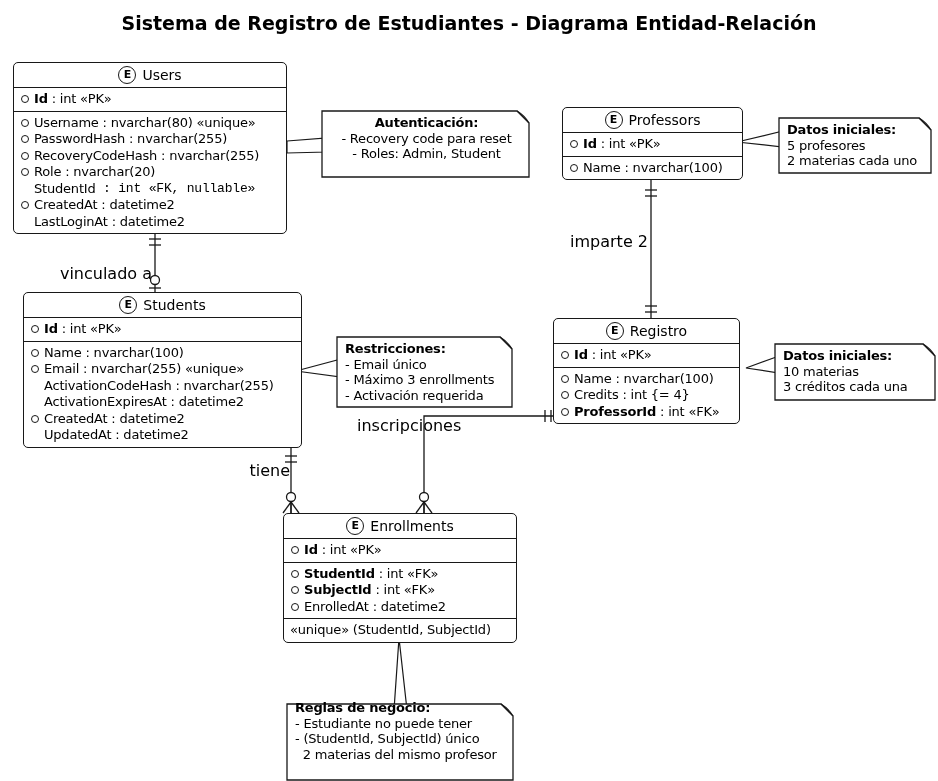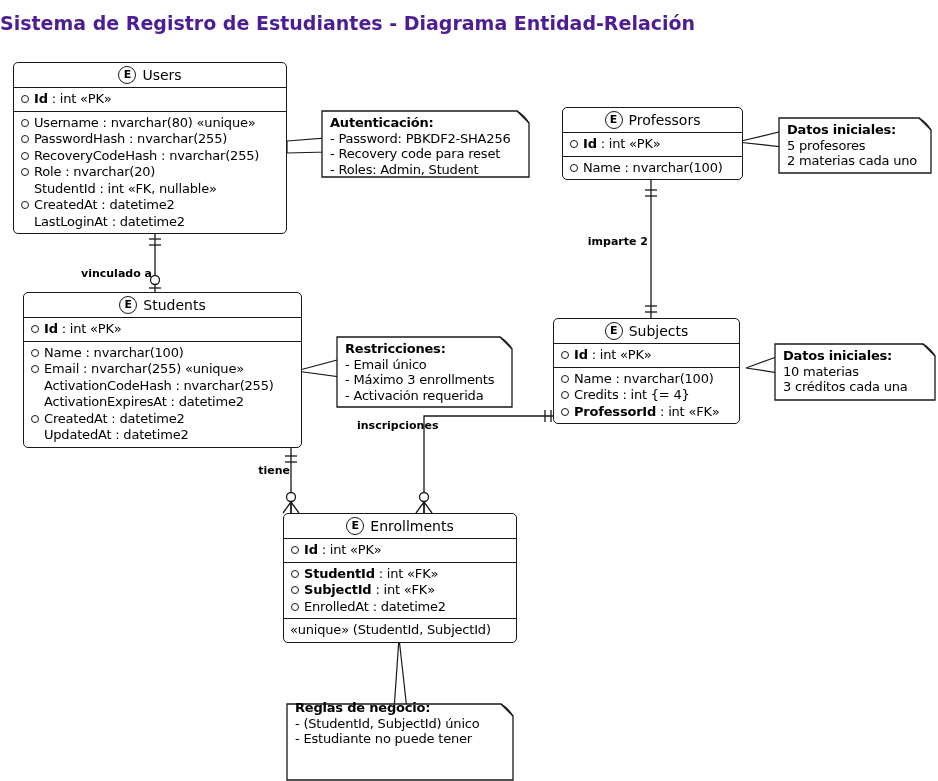--- a/index.html
+++ b/index.html
@@ -1,35 +1,35 @@
 <!DOCTYPE html>
 <html><head>
 <meta charset="utf-8">
 <style>
   html,body { margin:0; padding:0; background:#ffffff; }
   body { font-family:"DejaVu Sans","Liberation Sans",sans-serif; color:#000; }
   #canvas { position:relative; width:938px; height:781px; background:#fff; overflow:hidden; }
   #underlay { position:absolute; left:0; top:0; }
-  .diagram-title { position:absolute; top:12px; left:0; width:100%; text-align:left;
-                   font-size:19px; font-weight:bold; color:#4c1d95; }
+  .diagram-title { position:absolute; top:12px; left:0; width:100%; text-align:center;
+                   font-size:19px; font-weight:bold; color:#000000; }
   .entity { position:absolute; background:#fff; border:1.5px solid #181818; border-radius:5px; box-sizing:border-box; }
   .entity-header { display:flex; align-items:center; justify-content:center; gap:6px;
                    padding:3px 8px 3px 8px; border-bottom:1px solid #181818; font-size:14px; white-space:nowrap; }
   .e-icon { width:16px; height:16px; flex:none; border:1.5px solid #181818; border-radius:50%;
             font-weight:bold; font-size:11px; line-height:15px; text-align:center; }
   .entity-section { border-bottom:1px solid #181818; padding:3px 6px 3px 6px; }
   .entity-section:last-child { border-bottom:none; }
   .frow { font-size:13px; line-height:16.5px; white-space:nowrap; display:flex; align-items:center; letter-spacing:-0.2px; }
   .marker { width:6px; height:6px; flex:none; border:1.1px solid #181818; border-radius:50%; margin:0 5px 0 1px; }
   .marker.blank { border-color:transparent; }
   .fname.bold { font-weight:bold; }
   .note-text { position:absolute; font-size:13px; line-height:15.5px; letter-spacing:-0.2px; }
   .note-title { font-weight:bold; white-space:pre; }
   .note-line { white-space:pre; }
-  .rel-label { position:absolute; font-size:11px; white-space:nowrap; line-height:15px;font-weight:bold; }
+  .rel-label { position:absolute; font-size:16px; white-space:nowrap; line-height:15px; }
 </style>
 </head>
 <body>
 
 <div id="canvas">
   <svg id="underlay" width="938" height="781">
       <polyline points="155,225 155,300" fill="none" stroke="#181818" stroke-width="1.3"></polyline>
       <line x1="149" y1="239" x2="161" y2="239" stroke="#181818" stroke-width="1.3"></line>
       <line x1="149" y1="245" x2="161" y2="245" stroke="#181818" stroke-width="1.3"></line>
       <circle cx="155" cy="280" r="4.5" fill="#fff" stroke="#181818" stroke-width="1.3"></circle>
@@ -64,23 +64,22 @@
       <path d="M919,118 C924,121 928,125 931,130" fill="none" stroke="#181818" stroke-width="1.2"></path>
       <path d="M337,337 h163 l12,12 v58 h-175 z" fill="#fff" stroke="#181818" stroke-width="1.3"></path>
       <path d="M500,337 C505,340 509,344 512,349" fill="none" stroke="#181818" stroke-width="1.2"></path>
       <path d="M775,344 h148 l12,12 v44 h-160 z" fill="#fff" stroke="#181818" stroke-width="1.3"></path>
       <path d="M923,344 C928,347 932,351 935,356" fill="none" stroke="#181818" stroke-width="1.2"></path>
       <path d="M287,704 h214 l12,12 v64 h-226 z" fill="#fff" stroke="#181818" stroke-width="1.3"></path>
       <path d="M501,704 C506,707 510,711 513,716" fill="none" stroke="#181818" stroke-width="1.2"></path>
     </svg>
   <div class="diagram-title">Sistema de Registro de Estudiantes - Diagrama Entidad-Relación</div>
   <div id="layer">
-      <div class="note-text" style="left: 330px; top: 115px; width: 193px;">
+      <div class="note-text" style="left: 330px; top: 115px; width: 193px; text-align: center;">
         <div class="note-title">Autenticación:</div>
-        <div class="note-line">- Password: PBKDF2-SHA256</div>
         <div class="note-line">- Recovery code para reset</div>
         <div class="note-line">- Roles: Admin, Student</div>
       </div>
       <div class="note-text" style="left: 787px; top: 122px; width: 138px;">
         <div class="note-title">Datos iniciales:</div>
         <div class="note-line">5 profesores</div>
         <div class="note-line">2 materias cada uno</div>
       </div>
       <div class="note-text" style="left: 345px; top: 341px; width: 161px;">
         <div class="note-title">Restricciones:</div>
@@ -88,22 +87,23 @@
         <div class="note-line">- Máximo 3 enrollments</div>
         <div class="note-line">- Activación requerida</div>
       </div>
       <div class="note-text" style="left: 783px; top: 348px; width: 146px;">
         <div class="note-title">Datos iniciales:</div>
         <div class="note-line">10 materias</div>
         <div class="note-line">3 créditos cada una</div>
       </div>
       <div class="note-text" style="left: 295px; top: 700px; width: 212px;">
         <div class="note-title">Reglas de negocio:</div>
+        <div class="note-line">- Estudiante no puede tener</div>
         <div class="note-line">- (StudentId, SubjectId) único</div>
-        <div class="note-line">- Estudiante no puede tener</div>
+        <div class="note-line">  2 materias del mismo profesor</div>
       </div>
       <div class="entity" style="left: 13px; top: 62px; width: 274px;">
         <div class="entity-header">
           <div class="e-icon">E</div>
           <div>Users</div>
         </div>
         <div class="entity-section">
           <div class="frow">
             <div class="marker"></div>
             <div class="fname bold">Id</div>
@@ -127,21 +127,21 @@
             <div class="ftype" style="white-space: pre;"> : nvarchar(255)</div>
           </div>
           <div class="frow">
             <div class="marker"></div>
             <div class="fname">Role</div>
             <div class="ftype" style="white-space: pre;"> : nvarchar(20)</div>
           </div>
           <div class="frow">
             <div class="marker blank"></div>
             <div class="fname">StudentId</div>
-            <div class="ftype" style="white-space: pre;"> : int «FK, nullable»</div>
+            <div class="ftype" style="white-space: pre; font-family: Liberation Mono, monospace;"> : int «FK, nullable»</div>
           </div>
           <div class="frow">
             <div class="marker"></div>
             <div class="fname">CreatedAt</div>
             <div class="ftype" style="white-space: pre;"> : datetime2</div>
           </div>
           <div class="frow">
             <div class="marker blank"></div>
             <div class="fname">LastLoginAt</div>
             <div class="ftype" style="white-space: pre;"> : datetime2</div>
@@ -209,21 +209,21 @@
           <div class="frow">
             <div class="marker blank"></div>
             <div class="fname">UpdatedAt</div>
             <div class="ftype" style="white-space: pre;"> : datetime2</div>
           </div>
         </div>
       </div>
       <div class="entity" style="left: 553px; top: 318px; width: 187px;">
         <div class="entity-header">
           <div class="e-icon">E</div>
-          <div>Subjects</div>
+          <div>Registro</div>
         </div>
         <div class="entity-section">
           <div class="frow">
             <div class="marker"></div>
             <div class="fname bold">Id</div>
             <div class="ftype" style="white-space: pre;"> : int «PK»</div>
           </div>
         </div>
         <div class="entity-section">
           <div class="frow">

